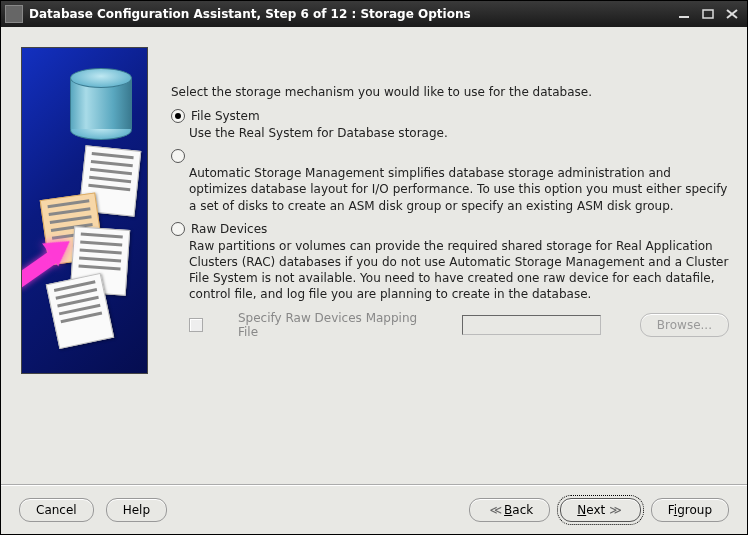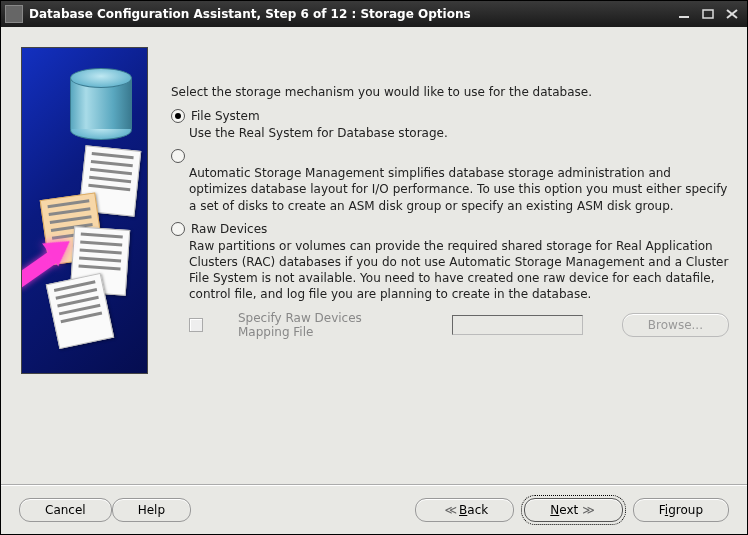--- a/index.html
+++ b/index.html
@@ -175,21 +175,21 @@
     box-shadow: inset 1px 1px 0 #fff;
   }
   .txtfield {
     width:150px; height:18px;
     border:1px inset #bbb;
     background:#e8e8e4;
     margin: 0 10px;
   }
   .btn {
     height:22px;
-    padding: 0 25px;
+    padding: 0 16px;
     background: #e8e8e4;
     border: 1px solid #999;
     border-radius: 11px;
     display:inline-flex;
     align-items:center;
     justify-content:center;
     font-size:12px;
     box-shadow: inset 0 1px 0 #fff;
     cursor: default;
     user-select:none;
@@ -203,21 +203,21 @@
 
   .footer {
     height: 48px;
     border-top: 2px groove #fff;
     background:#e8e8e4;
     display:flex;
     align-items:center;
     padding: 0 18px;
     flex-shrink:0;
   }
-  .footer .left { display:flex; }
+  .footer .left { display:flex; gap:12px; }
   .footer .spacer { flex:1; }
   .footer .right { display:flex; gap:10px; align-items:center; }
   .navchev { font-family: monospace; letter-spacing:-2px; margin:0 4px; color:#666; }
   .u { text-decoration: underline; }
 </style>
 </head>
 <body>
 
 <div class="window">
 

